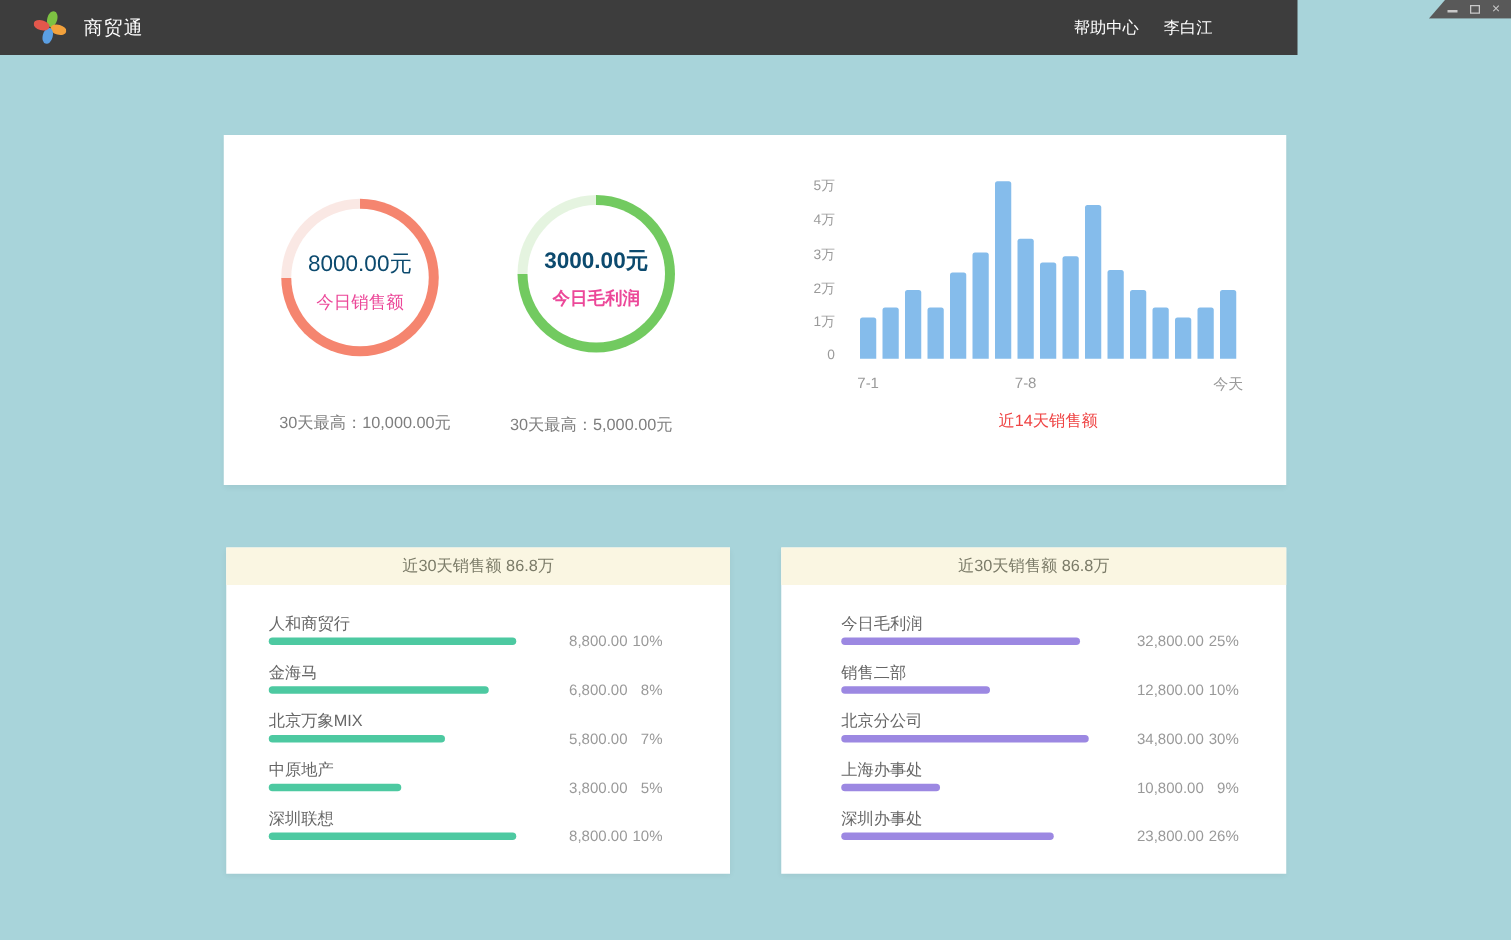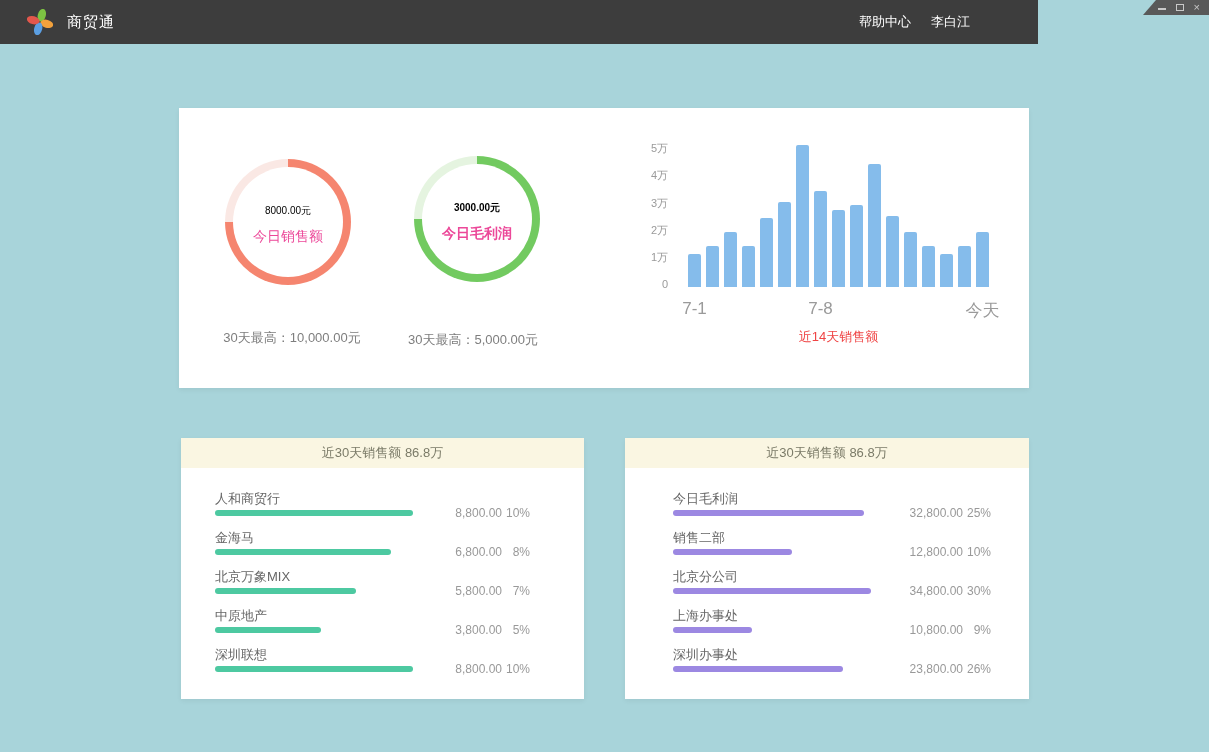--- a/index.html
+++ b/index.html
@@ -37,34 +37,34 @@
   .card{ position:absolute; background:#FFFFFF; box-shadow:0 2px 5px rgba(0,0,0,0.06); }
   #overview-card{ left:179px; top:108px; width:850px; height:280px; }
 
   
   .donut{ position:absolute; width:126px; height:126px; border-radius:50%; }
   .donut-hole{
     position:absolute; left:8px; top:8px; width:110px; height:110px; border-radius:50%;
     background:#FFFFFF; display:flex; flex-direction:column; align-items:center;
     justify-content:center; gap:10px; padding-top:5px;
   }
-  .donut-value{ font-size:10px; color:#000000; }
+  .donut-value{ font-size:18px; color:#0c4a6e; }
   .donut-label{ font-size:14px; color:#ec4899; }
   #donut-0{ left:46px; top:51px; }
   #donut-1{ left:235px; top:48px; }
   .donut-caption{ position:absolute; width:220px; text-align:center; font-size:13px; color:#7E7E7E; }
   #caption-0{ left:3px;  top:221px; }
   #caption-1{ left:184px; top:223px; }
 
   
   .bar-chart{ position:absolute; left:440px; top:30px; width:400px; height:215px; }
   .y-tick{ position:absolute; left:0; width:49px; text-align:right; font-size:11px; color:#9A9A9A; }
   .bars{ position:absolute; left:69px; bottom:66px; display:flex; align-items:flex-end; gap:5px; }
   .bar{ width:13px; border-radius:2px 2px 0 0; }
-  .x-label{ position:absolute; top:161px; width:44px; text-align:center; font-size:17px; color:#9A9A9A; }
+  .x-label{ position:absolute; top:161px; width:44px; text-align:center; font-size:12px; color:#9A9A9A; }
   .chart-title{ position:absolute; left:69px; top:190px; width:301px; text-align:center; font-size:13px; color:#ef4444; }
 
   
   #rank-card-0{ left:181px; top:438px; width:403px; height:261px; }
   #rank-card-1{ left:625px; top:438px; width:404px; height:261px; }
   .rank-header{
     height:30px; background:#FAF6E2; text-align:center; line-height:30px;
     font-size:13px; color:#7B7B68;
   }
   .rank-rows{ padding-top:24px; }

